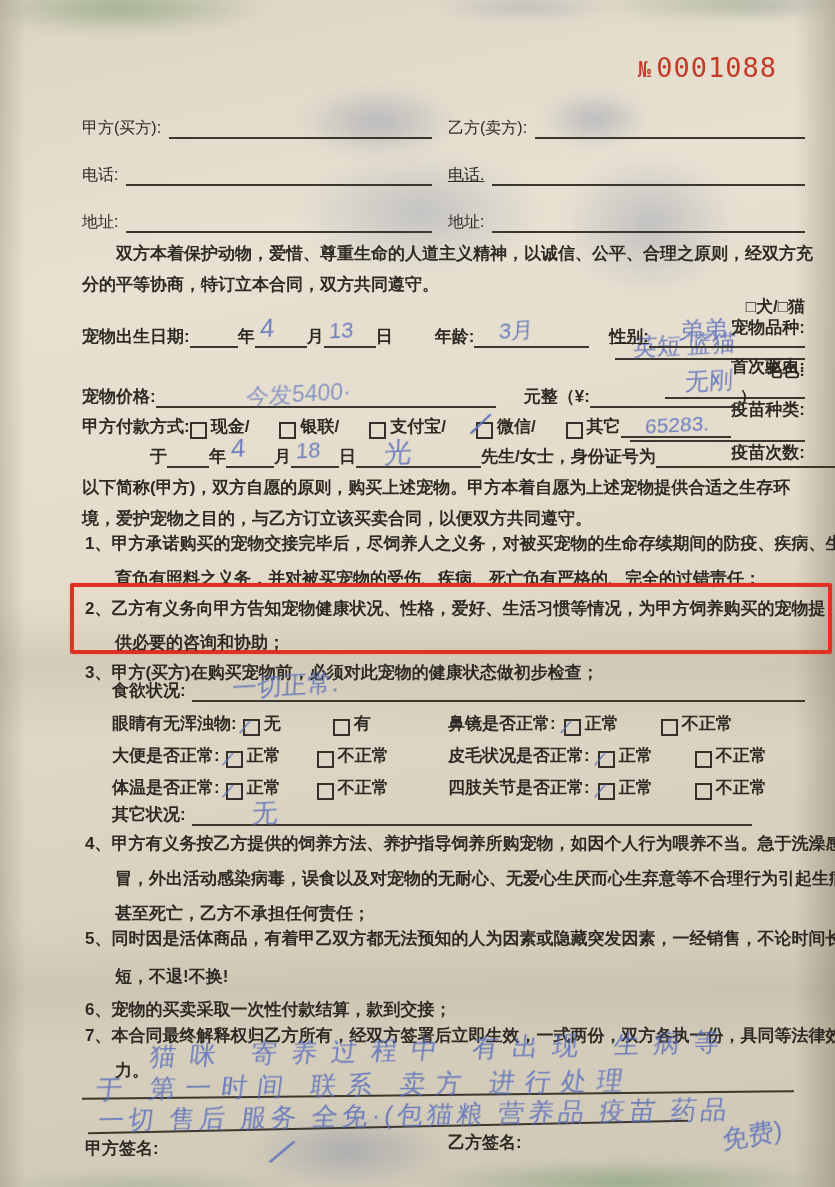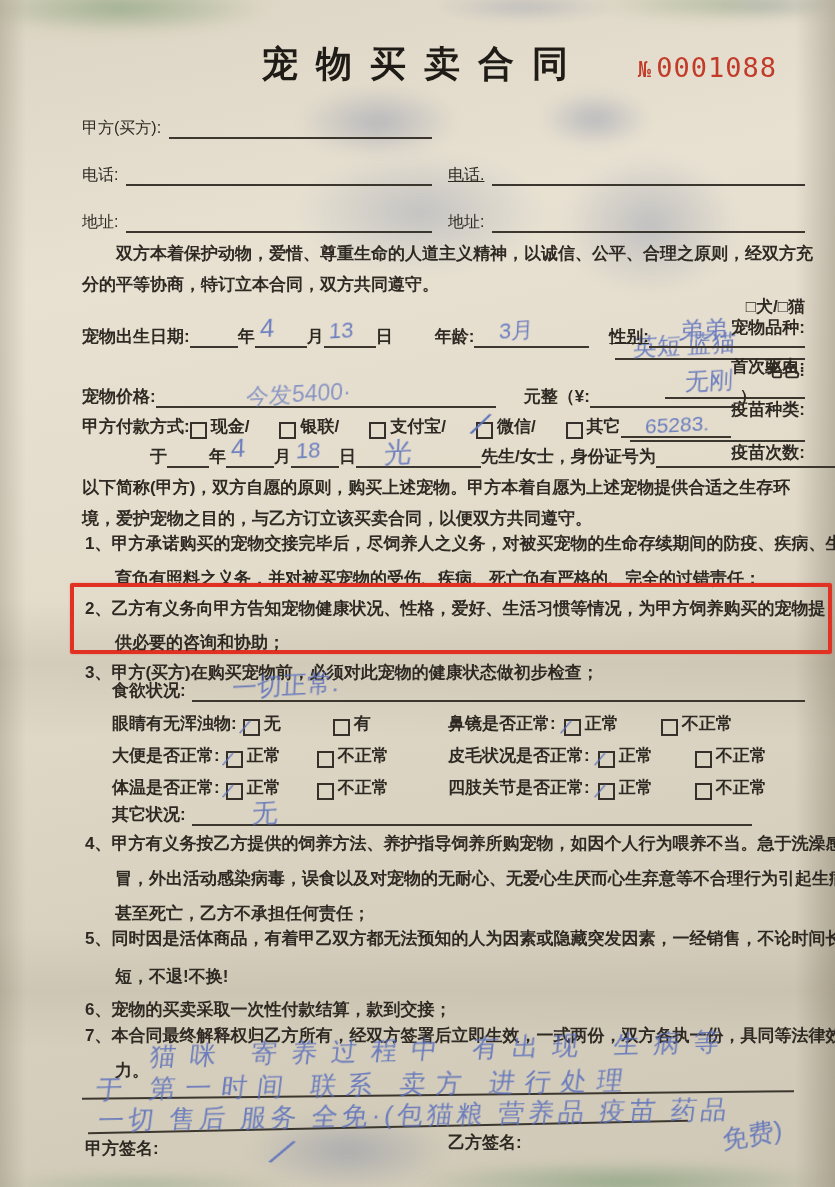--- a/index.html
+++ b/index.html
@@ -89,25 +89,28 @@
   <div class="shade green-bl"></div>
 
   <div class="smudge" style="left:298px;top:86px;width:160px;height:72px;"></div>
   <div class="smudge" style="left:540px;top:90px;width:110px;height:58px;"></div>
   <div class="smudge" style="left:295px;top:150px;width:250px;height:125px;opacity:.8;"></div>
   <div class="smudge" style="left:560px;top:152px;width:180px;height:145px;opacity:.85;"></div>
   <div class="smudge" style="left:430px;top:-6px;width:190px;height:26px;opacity:.9;"></div>
   <div class="smudge" style="left:700px;top:-4px;width:140px;height:20px;opacity:.7;"></div>
   <div class="smudge" style="left:248px;top:1112px;width:200px;height:78px;"></div>
 
-  <div id="title">宠物买卖合同</div>
   <div id="serial"><span class="no">№</span><span>0001088</span></div>
 
   <div class="half-l" style="top:118px;">
     <span class="lbl">甲方(买方):</span>
+    <span class="ul grow" style="margin-left:8px;"></span>
+  </div>
+  <div class="half-r" style="top:118px;">
+    <span class="lbl">乙方(卖方):</span>
     <span class="ul grow" style="margin-left:8px;"></span>
   </div>
   <div class="half-l" style="top:165px;">
     <span class="lbl">电话:</span>
     <span class="ul grow" style="margin-left:8px;"></span>
   </div>
   <div class="half-r" style="top:165px;text-decoration:underline;">
     <span class="lbl">电话.</span>
     <span class="ul grow" style="margin-left:8px;"></span>
   </div>

